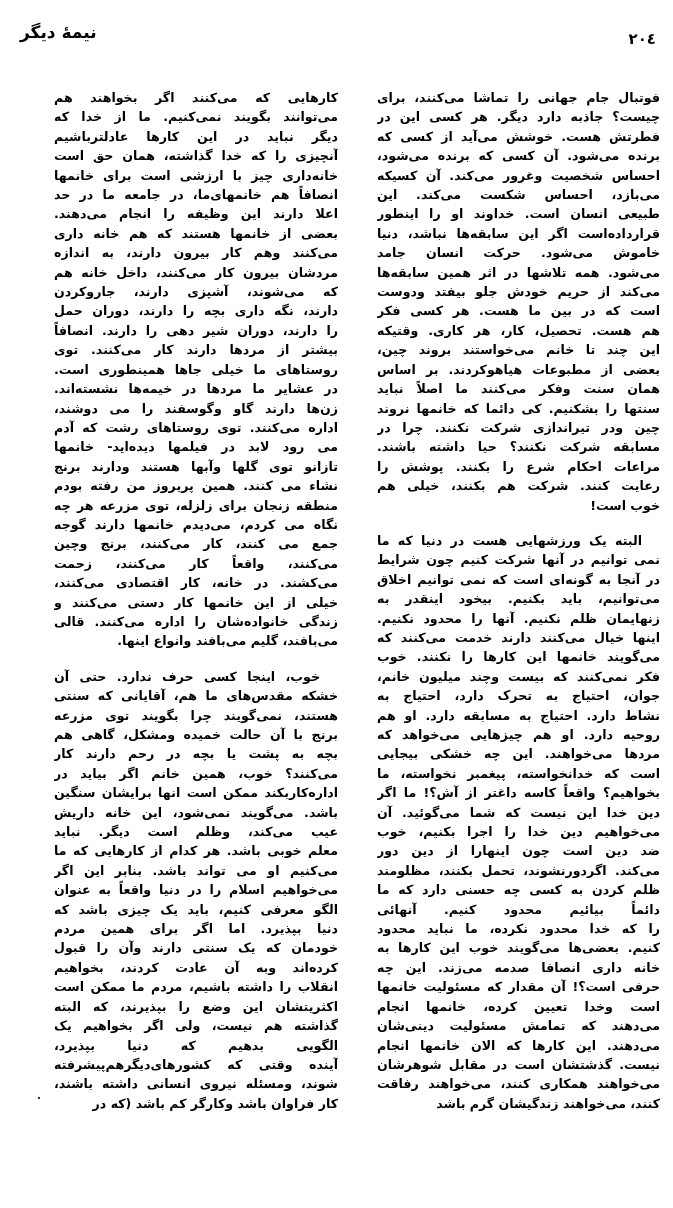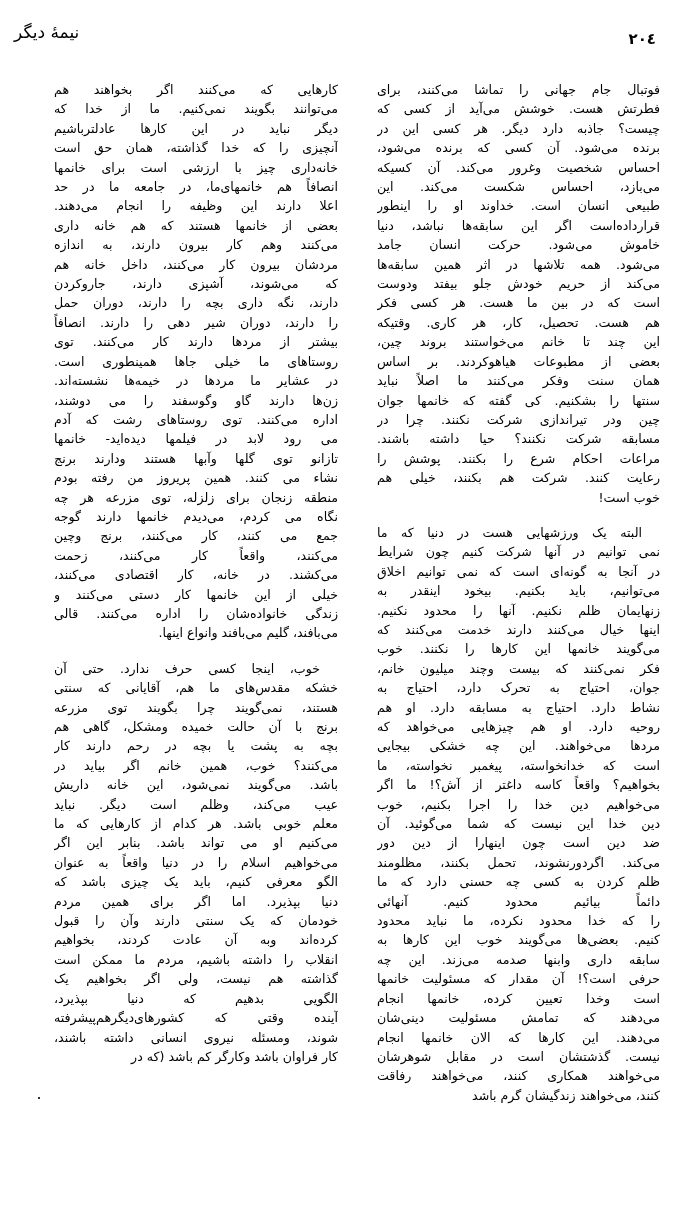--- a/index.html
+++ b/index.html
@@ -1,66 +1,66 @@
 <!DOCTYPE html>
 <html><head>
   <meta charset="utf-8">
   <style>
     html, body { margin: 0; padding: 0; background: #ffffff; }
     body {
       width: 673px; height: 1208px; position: relative; overflow: hidden;
       font-family: "DejaVu Sans", sans-serif; color: #000;
     }
     .header-title {
-      position: absolute; left: 14px; top: 22px;
-      font-size: 17px; font-weight: normal; direction: rtl;
+      position: absolute; left: 20px; top: 22px;
+      font-size: 17px; font-weight: bold; direction: rtl;
     }
     .page-number {
       position: absolute; right: 17px; top: 30px;
       font-size: 15px; font-weight: bold; letter-spacing: 1px; margin-left: 36px;
     }
     .column {
-      position: absolute; top: 80px; direction: rtl; text-align: justify;
-      font-size: 12.6px; font-weight: normal; line-height: 19.4px;
+      position: absolute; top: 88px; direction: rtl; text-align: justify;
+      font-size: 12.6px; font-weight: bold; line-height: 19.4px;
     }
     .col-right { left: 377px; width: 283px; }
     .col-left  { left: 54px;  width: 284px; }
     .line { display: block; white-space: nowrap; overflow: hidden; text-align: justify; text-align-last: justify; }
     .line.last { text-align-last: right; }
     .line.indent { padding-right: 18px; }
     .para-gap { height: 16px; }
     .stray-dot {
       position: absolute; left: 38px; top: 1097px; width: 2px; height: 2px; background: #333;
     }
   </style>
 </head>
 <body>
 
 <div class="header-title">نیمهٔ دیگر</div>
 <div class="page-number">۲۰٤</div>
 
 <div class="column col-right" id="col-right">
     <div>
       <span class="line">فوتبال جام جهانی را تماشا می‌کنند، برای</span>
+      <span class="line">چیست؟ جاذبه دارد دیگر. هر کسی این در</span>
       <span class="line">فطرتش هست. خوشش می‌آید از کسی که</span>
-      <span class="line">چیست؟ جاذبه دارد دیگر. هر کسی این در</span>
       <span class="line">برنده می‌شود. آن کسی که برنده می‌شود،</span>
       <span class="line">احساس شخصیت وغرور می‌کند. آن کسیکه</span>
       <span class="line">می‌بازد، احساس شکست می‌کند. این</span>
       <span class="line">طبیعی انسان است. خداوند او را اینطور</span>
       <span class="line">قرارداده‌است اگر این سابقه‌ها نباشد، دنیا</span>
       <span class="line">خاموش می‌شود. حرکت انسان جامد</span>
       <span class="line">می‌شود. همه تلاشها در اثر همین سابقه‌ها</span>
       <span class="line">می‌کند از حریم خودش جلو بیفتد ودوست</span>
       <span class="line">است که در بین ما هست. هر کسی فکر</span>
       <span class="line">هم هست. تحصیل، کار، هر کاری. وقتیکه</span>
       <span class="line">این چند تا خانم می‌خواستند بروند چین،</span>
       <span class="line">بعضی از مطبوعات هیاهوکردند. بر اساس</span>
       <span class="line">همان سنت وفکر می‌کنند ما اصلاً نباید</span>
-      <span class="line">سنتها را بشکنیم. کی گفته که خانمها جوان</span>
+      <span class="line">سنتها را بشکنیم. کی دائما که خانمها نروند</span>
       <span class="line">چین ودر تیراندازی شرکت نکنند. چرا در</span>
       <span class="line">مسابقه شرکت نکنند؟ حیا داشته باشند.</span>
       <span class="line">مراعات احکام شرع را بکنند. پوشش را</span>
       <span class="line">رعایت کنند. شرکت هم بکنند، خیلی هم</span>
       <span class="line last">خوب است!</span>
     </div>
     <div class="para-gap"></div>
     <div>
       <span class="line indent">البته یک ورزشهایی هست در دنیا که ما</span>
       <span class="line">نمی توانیم در آنها شرکت کنیم چون شرایط</span>
@@ -69,29 +69,29 @@
       <span class="line">زنهایمان ظلم نکنیم. آنها را محدود نکنیم.</span>
       <span class="line">اینها خیال می‌کنند دارند خدمت می‌کنند که</span>
       <span class="line">می‌گویند خانمها این کارها را نکنند. خوب</span>
       <span class="line">فکر نمی‌کنند که بیست وچند میلیون خانم،</span>
       <span class="line">جوان، احتیاج به تحرک دارد، احتیاج به</span>
       <span class="line">نشاط دارد. احتیاج به مسابقه دارد. او هم</span>
       <span class="line">روحیه دارد. او هم چیزهایی می‌خواهد که</span>
       <span class="line">مردها می‌خواهند. این چه خشکی بیجایی</span>
       <span class="line">است که خدانخواسته، پیغمبر نخواسته، ما</span>
       <span class="line">بخواهیم؟ واقعاً کاسه داغتر از آش؟! ما اگر</span>
+      <span class="line">دین خدا این نیست که شما می‌گوئید. آن</span>
       <span class="line">می‌خواهیم دین خدا را اجرا بکنیم، خوب</span>
-      <span class="line">دین خدا این نیست که شما می‌گوئید. آن</span>
       <span class="line">ضد دین است چون اینهارا از دین دور</span>
       <span class="line">می‌کند. اگردورنشوند، تحمل بکنند، مظلومند</span>
       <span class="line">ظلم کردن به کسی چه حسنی دارد که ما</span>
       <span class="line">دائماً بیائیم محدود کنیم. آنهائی</span>
       <span class="line">را که خدا محدود نکرده، ما نباید محدود</span>
       <span class="line">کنیم. بعضی‌ها می‌گویند خوب این کارها به</span>
-      <span class="line">سابقه داری وابنها صدمه می‌زند. این چه</span>
+      <span class="line">خانه داری انصافا صدمه می‌زند. این چه</span>
       <span class="line">حرفی است؟! آن مقدار که مسئولیت خانمها</span>
       <span class="line">است وخدا تعیین کرده، خانمها انجام</span>
       <span class="line">می‌دهند که تمامش مسئولیت دینی‌شان</span>
       <span class="line">می‌دهند. این کارها که الان خانمها انجام</span>
       <span class="line">نیست. گذشتشان است در مقابل شوهرشان</span>
       <span class="line">می‌خواهند همکاری کنند، می‌خواهند رفاقت</span>
       <span class="line last">کنند، می‌خواهند زندگیشان گرم باشد</span>
     </div>
   </div>
 <div class="column col-left" id="col-left">
@@ -127,30 +127,32 @@
       <span class="line last">می‌بافند، گلیم می‌بافند وانواع اینها.</span>
     </div>
     <div class="para-gap"></div>
     <div>
       <span class="line indent">خوب، اینجا کسی حرف ندارد. حتی آن</span>
       <span class="line">خشکه مقدس‌های ما هم، آقایانی که سنتی</span>
       <span class="line">هستند، نمی‌گویند چرا بگویند توی مزرعه</span>
       <span class="line">برنج با آن حالت خمیده ومشکل، گاهی هم</span>
       <span class="line">بچه به پشت یا بچه در رحم دارند کار</span>
       <span class="line">می‌کنند؟ خوب، همین خانم اگر بیاید در</span>
+      <span class="line">اداره‌کاربکند ممکن است انها برایشان سنگین</span>
       <span class="line">باشد. می‌گویند نمی‌شود، این خانه داریش</span>
       <span class="line">عیب می‌کند، وظلم است دیگر. نباید</span>
       <span class="line">معلم خوبی باشد. هر کدام از کارهایی که ما</span>
       <span class="line">می‌کنیم او می تواند باشد. بنابر این اگر</span>
       <span class="line">می‌خواهیم اسلام را در دنیا واقعاً به عنوان</span>
       <span class="line">الگو معرفی کنیم، باید یک چیزی باشد که</span>
       <span class="line">دنیا بپذیرد. اما اگر برای همین مردم</span>
       <span class="line">خودمان که یک سنتی دارند وآن را قبول</span>
       <span class="line">کرده‌اند وبه آن عادت کردند، بخواهیم</span>
       <span class="line">انقلاب را داشته باشیم، مردم ما ممکن است</span>
+      <span class="line">اکثریتشان این وضع را بپذیرند، که البته</span>
       <span class="line">گذاشته هم نیست، ولی اگر بخواهیم یک</span>
       <span class="line">الگویی بدهیم که دنیا بپذیرد،</span>
       <span class="line">آینده وقتی که کشورهای‌دیگرهم‌پیشرفته</span>
       <span class="line">شوند، ومسئله نیروی انسانی داشته باشند،</span>
       <span class="line last">کار فراوان باشد وکارگر کم باشد (که در</span>
     </div>
   </div>
 
 <div class="stray-dot"></div>
 

